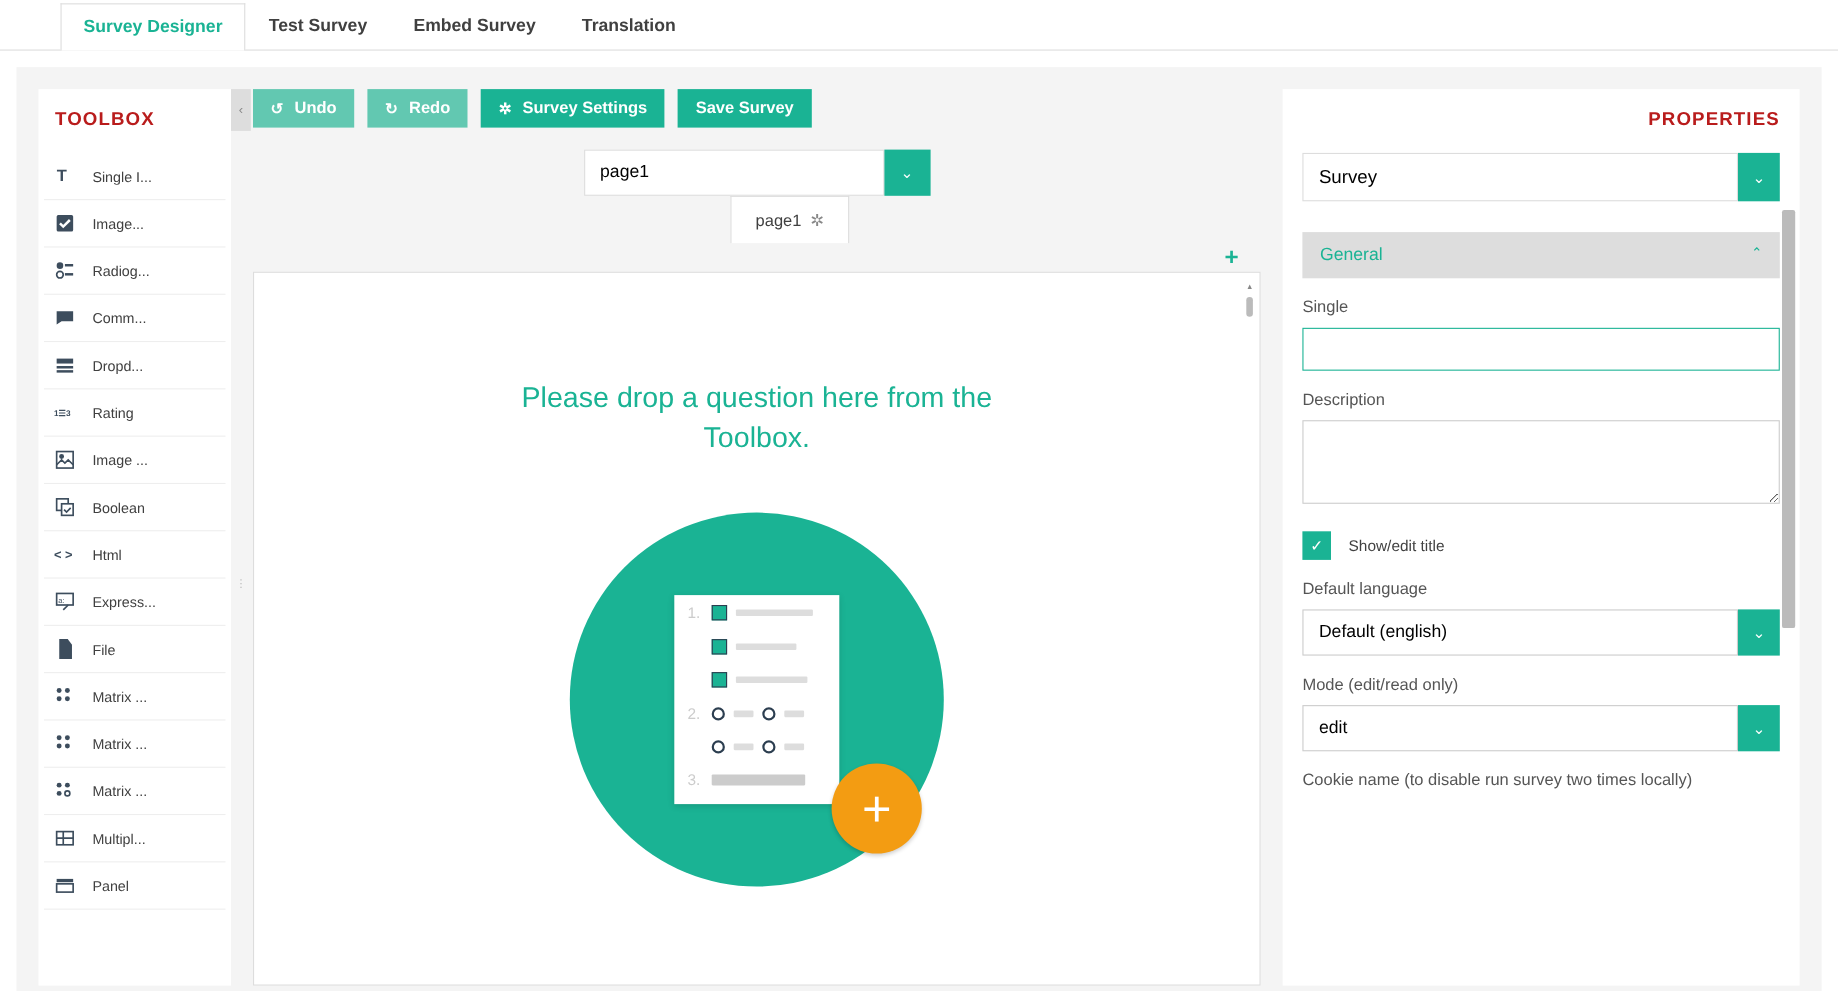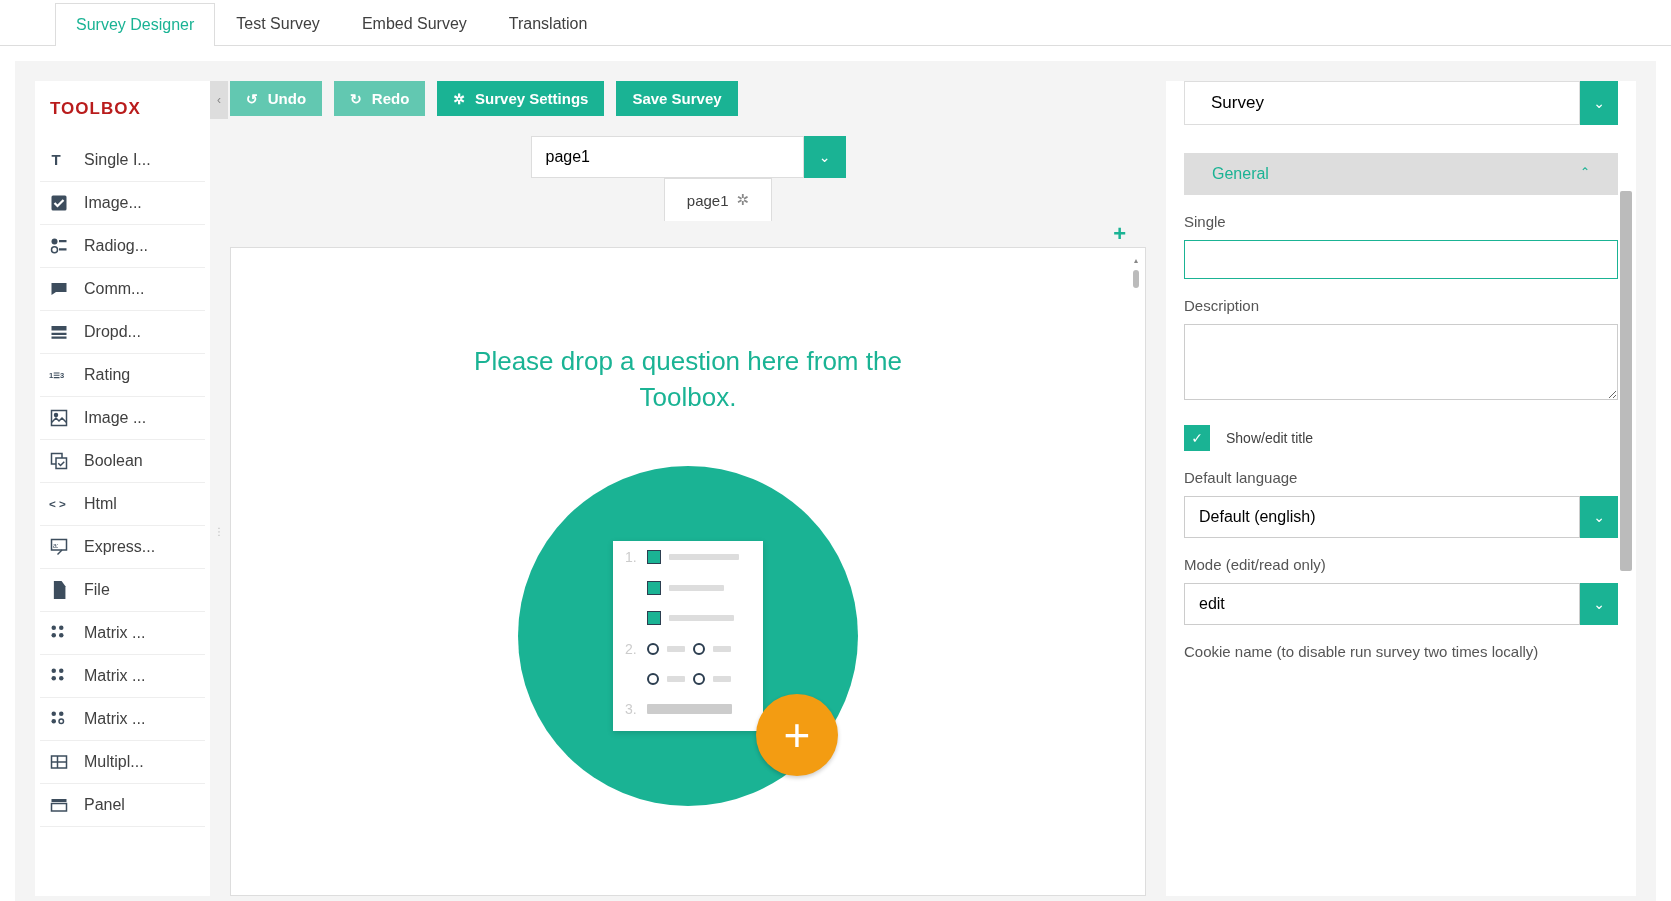--- a/index.html
+++ b/index.html
@@ -14,21 +14,21 @@
 }
 .top-tabs {
   display: flex;
   border-bottom: 1px solid #ddd;
   padding-left: 55px;
   height: 46px;
   align-items: flex-end;
 }
 .top-tab {
   padding: 12px 20px;
-  font-weight: 400;
+  font-weight: 700;
   color: #404040;
   cursor: pointer;
   border: 1px solid transparent;
   border-bottom: none;
   font-size: 16px;
 }
 .top-tab.active {
   color: #1ab394;
   border-color: #ddd;
   background: #fff;
@@ -71,21 +71,21 @@
   height: 22px;
   display: inline-flex;
   align-items: center;
   justify-content: center;
   color: #3d4d5d;
 }
 .tool-item .tlabel {
   white-space: nowrap;
   overflow: hidden;
   text-overflow: ellipsis;
-  font-size: 16px;
+  font-size: 13px;
 }
 .collapse-handle {
   position: absolute;
   width: 18px;
   height: 38px;
   background: #ddd;
   top: 0;
   display: flex;
   align-items: center;
   justify-content: center;
@@ -218,36 +218,36 @@
   overflow-y: auto;
 }
 .properties .panel-title { text-align: right; padding-right: 0;}
 .prop-select {
   display: flex;
   margin-bottom: 28px;
 }
 .prop-select .sel-input {
   flex: 1;
   border: 1px solid #ddd;
-  padding: 11px 26px;
+  padding: 11px 14px;
   font-size: 17px;
   background: #fff;
 }
 .prop-select .sel-btn {
   width: 38px;
   background: #1ab394;
   color: #fff;
   display: flex;
   align-items: center;
   justify-content: center;
   cursor: pointer;
 }
 .accordion-head {
   background: #ddd;
-  padding: 12px 28px;
+  padding: 12px 16px;
   display: flex;
   align-items: flex-start;
   justify-content: space-between;
   cursor: pointer;
 }
 .accordion-head .alabel { color: #1ab394; font-size: 16px; }
 .accordion-head .acaret { color: #1ab394; font-size: 12px; }
 .field-group { margin-top: 18px; }
 .field-label { color: #555; font-size: 15px; margin-bottom: 10px; display:block;}
 .text-input {
@@ -532,20 +532,21 @@
       </div>
       <div class="drop-scroll">
         <div class="drop-scroll-track-up">▴</div>
         <div class="drop-scroll-thumb" style="top:14px;"></div>
       </div>
     </div>
   </div>
 
   <div class="properties">
 
+    <div class="panel-title">PROPERTIES</div>
 
     <div class="prop-select">
       <input class="sel-input" value="Survey" style="">
       <div class="sel-btn">
         <span>⌄</span>
       </div>
     </div>
 
     <div class="accordion-head">
       <span class="alabel">General</span>

